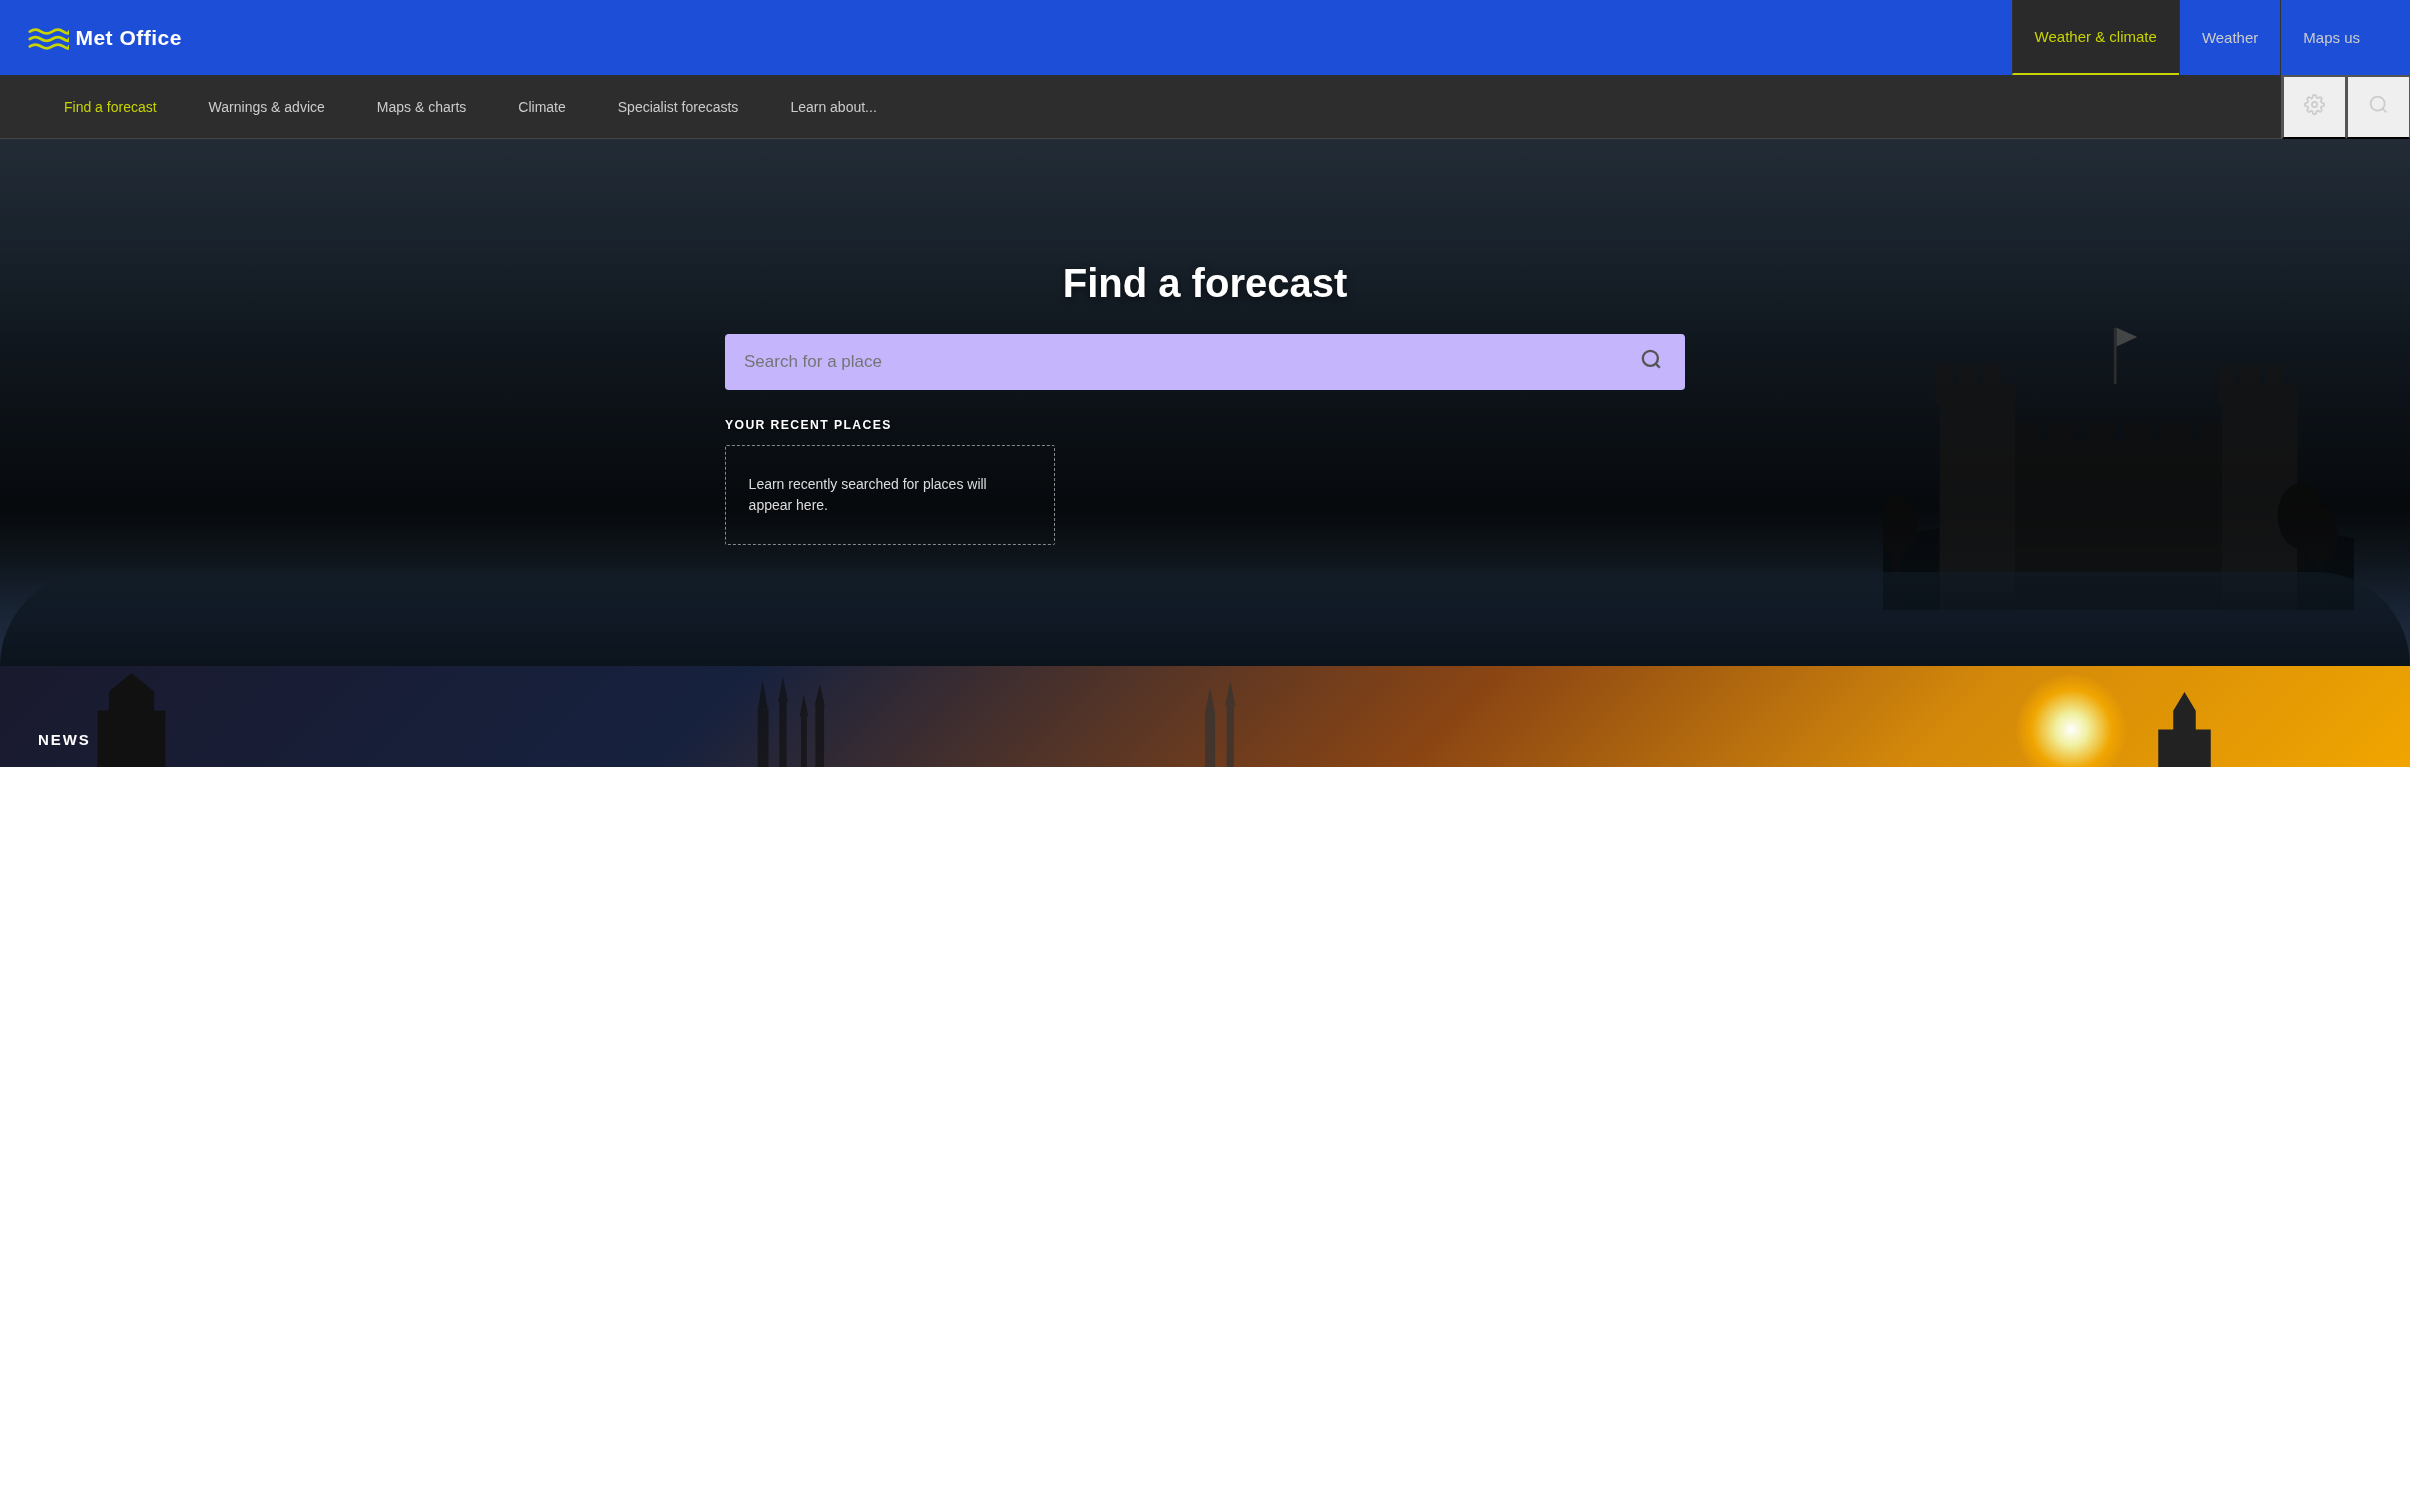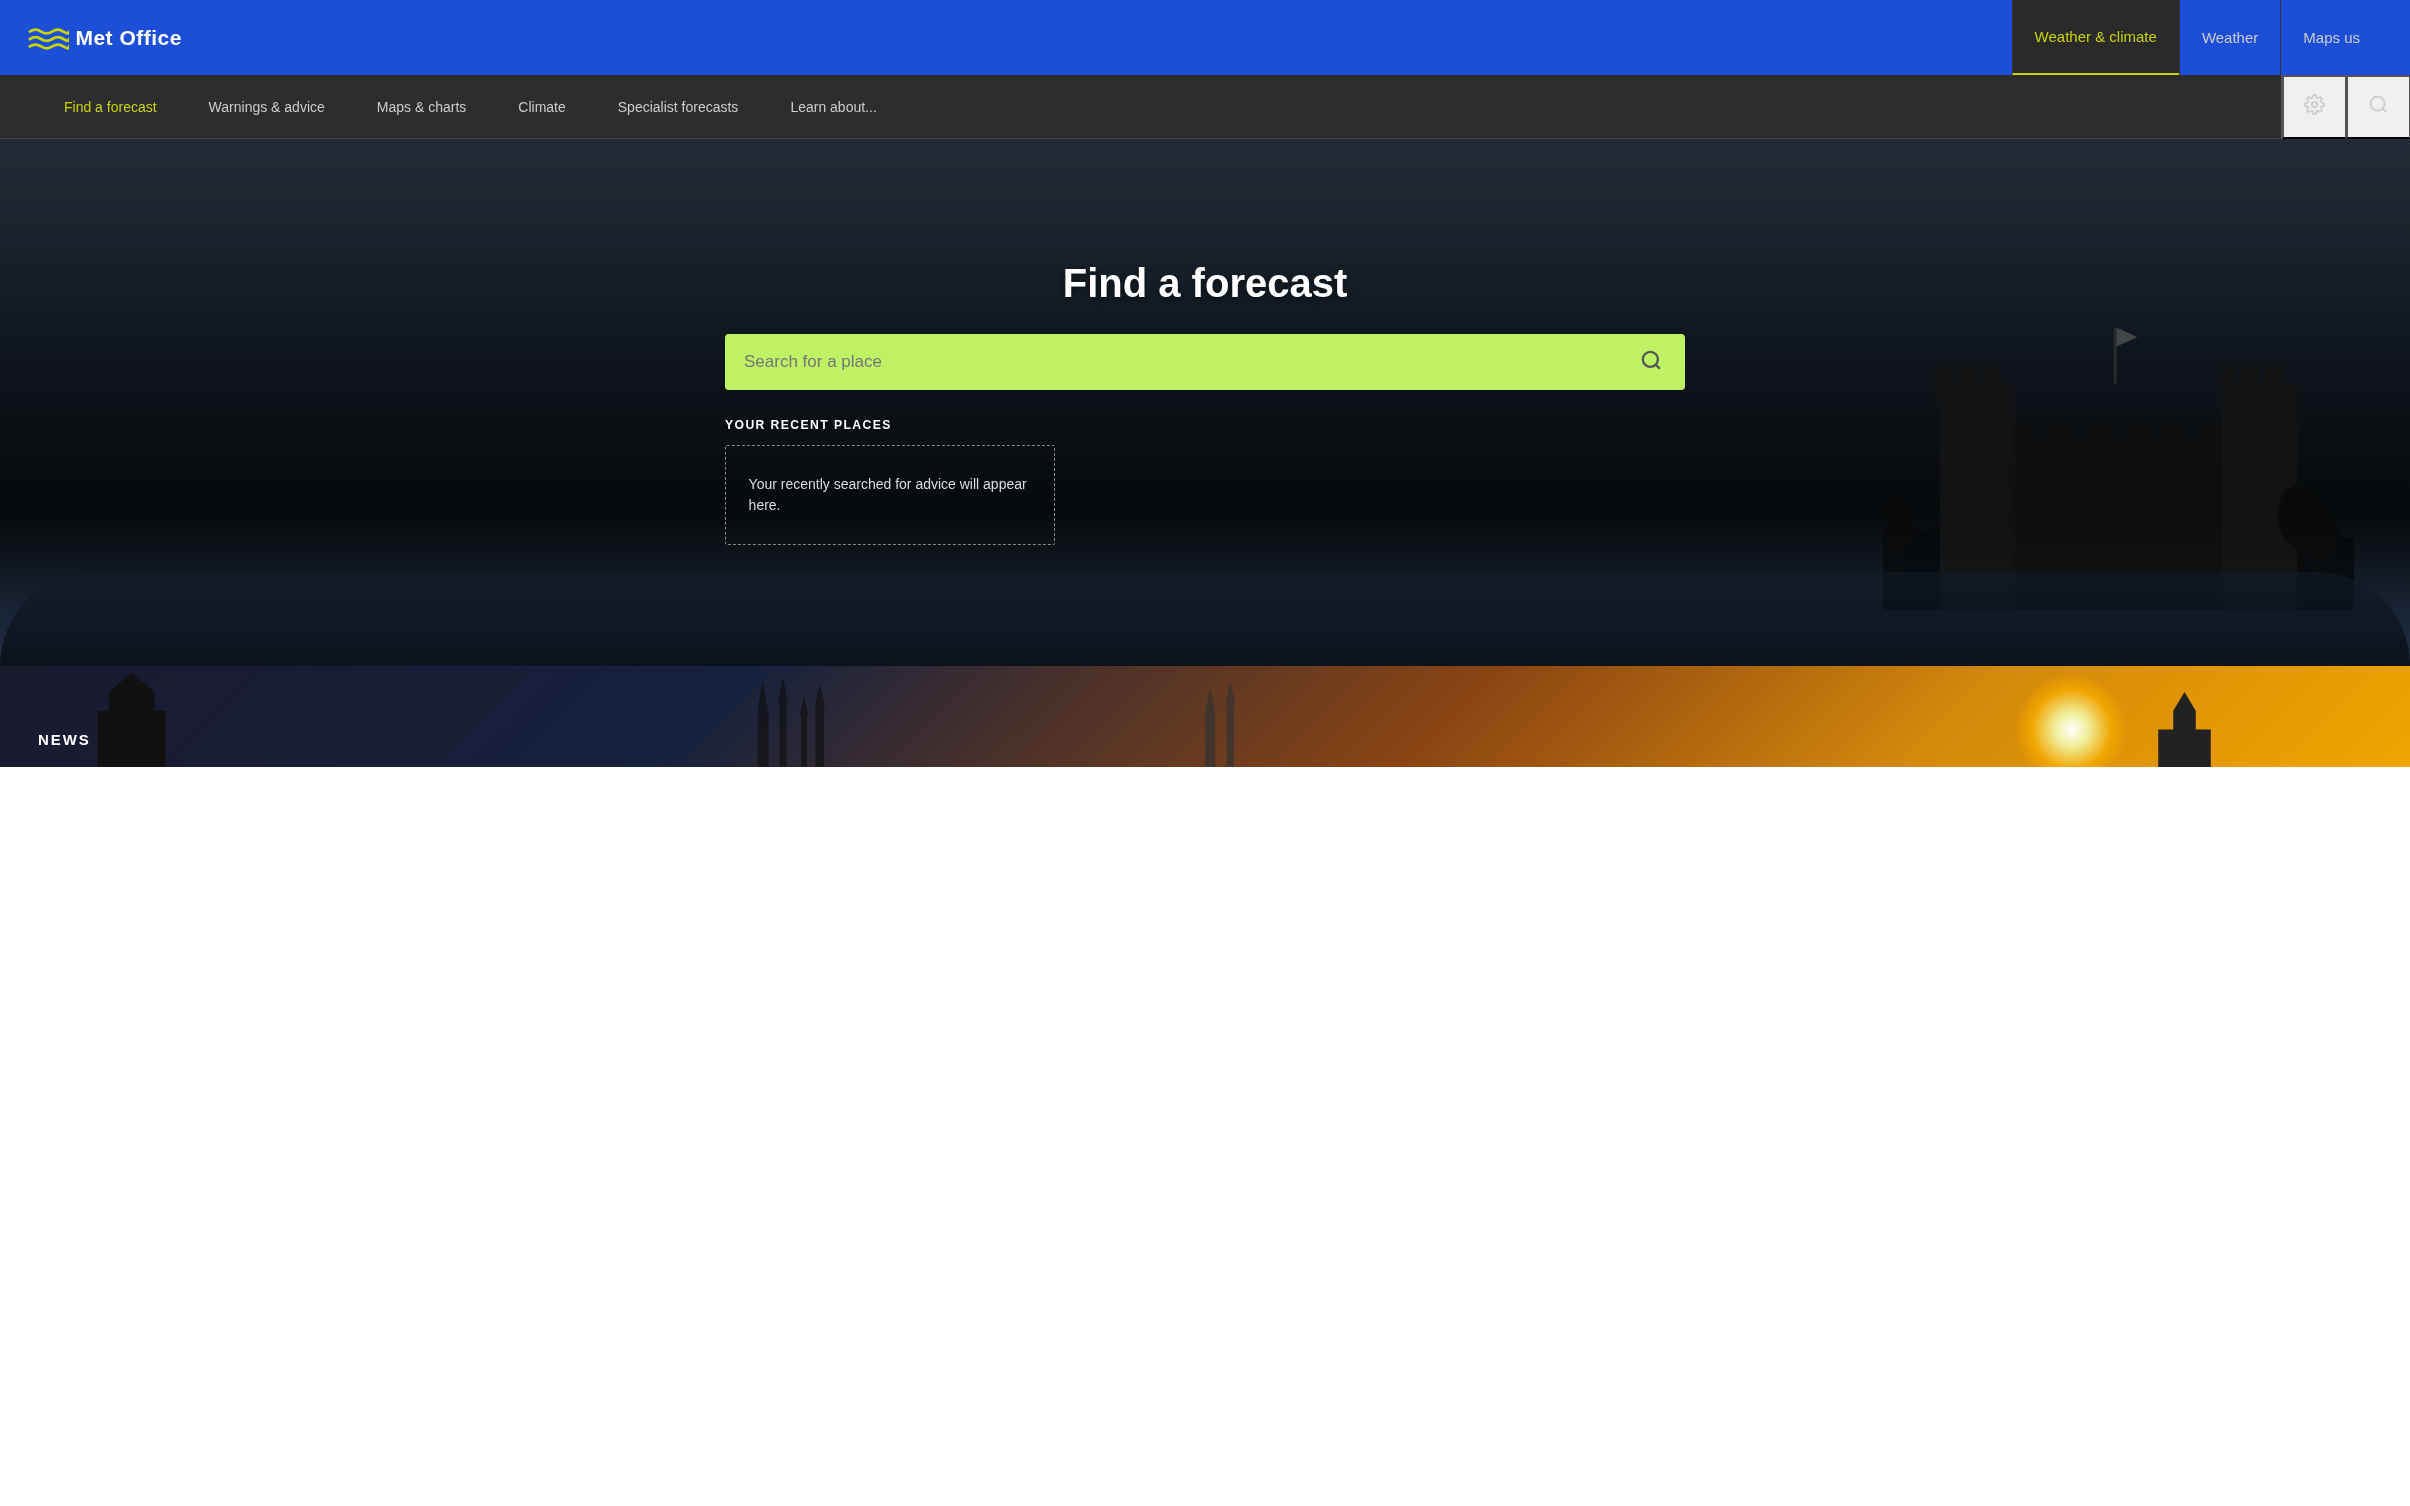--- a/index.html
+++ b/index.html
@@ -138,23 +138,24 @@
     }
     .hero-title {
       color: #fff;
       font-size: 40px;
       font-weight: bold;
       text-align: center;
       margin-bottom: 28px;
       text-shadow: 0 1.9px 7.5px rgba(0,0,0,0.5);
     }
     .search-bar-wrapper {
-      background: #bef264;
+      background: #c4b5fd;
       border-radius: 3.8px;
       display: flex;
+      align-items: center;
       padding: 12px 19px;
       height: 56px;
       width: 100%;
       max-width: 960px;
       margin: 0 auto 28px;
     }
     .search-input {
       flex: 1;
       border: none;
       outline: none;
@@ -349,21 +350,21 @@
             <circle cx="11" cy="11" r="8"></circle>
             <path d="m21 21-4.35-4.35"></path>
           </svg>
         </span>
       </button>
     </div>
 
     <div class="recent-places-section">
       <p class="recent-places-label">YOUR RECENT PLACES</p>
       <div class="recent-places-box">
-        <p class="recent-places-text">Your recently searched for advice will appear here.</p>
+        <p class="recent-places-text">Learn recently searched for places will appear here.</p>
       </div>
     </div>
   </div>
 </section>
 
 <section class="news-section">
   <div class="sun-glow"></div>
   <div class="news-silhouette-left"></div>
   <div class="news-silhouette-right"></div>
 

